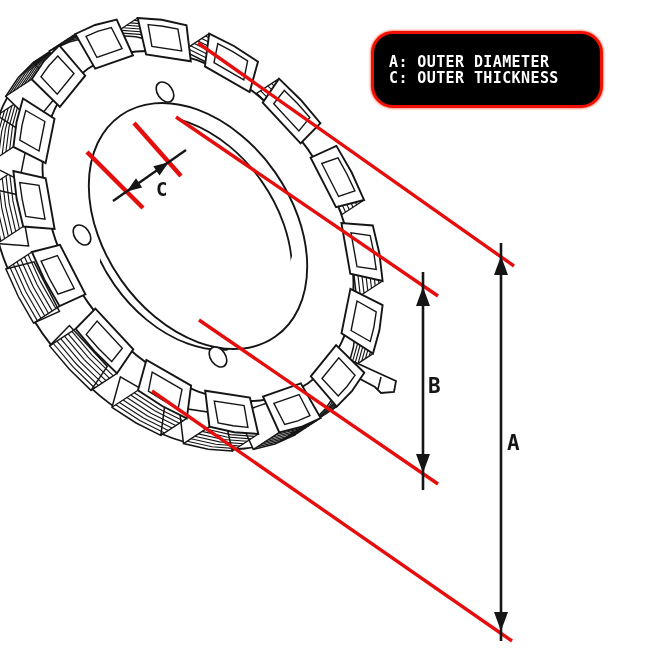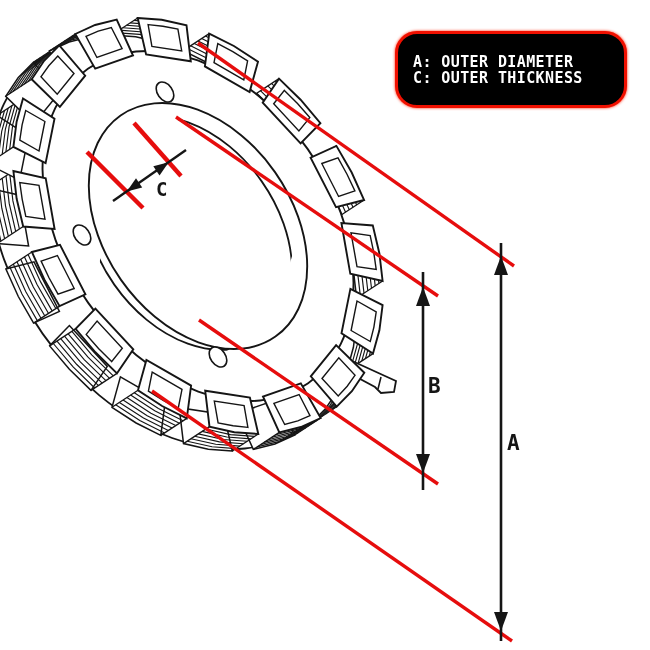--- a/index.html
+++ b/index.html
@@ -1,19 +1,19 @@
 <!DOCTYPE html>
 <html><head>
 <meta charset="utf-8">
 <style>
   html,body{margin:0;padding:0;background:#ffffff;}
   .stage{position:relative;width:650px;height:650px;background:#ffffff;overflow:hidden;
          font-family:"DejaVu Sans Mono",monospace;}
   svg{position:absolute;left:0;top:0;}
-  .legend{position:absolute;left:395px;top:31px;width:232px;height:77px;
+  .legend{position:absolute;left:371px;top:31px;width:232px;height:77px;
           box-sizing:border-box;background:#000000;border:3px solid #f01000;
           border-radius:22px;box-shadow:0 0 3px #ff2000;
           display:flex;flex-direction:column;justify-content:center;
           padding-left:15px;}
   .legend-row{color:#ffffff;font-weight:bold;font-size:15px;line-height:16px;
               letter-spacing:0.4px;white-space:pre;}
   .dim-label{font-family:"DejaVu Sans Mono",monospace;font-weight:bold;
              font-size:21px;fill:#151515;}
   .c-label{font-family:"DejaVu Sans Mono",monospace;font-weight:bold;
            font-size:19px;fill:#151515;}

